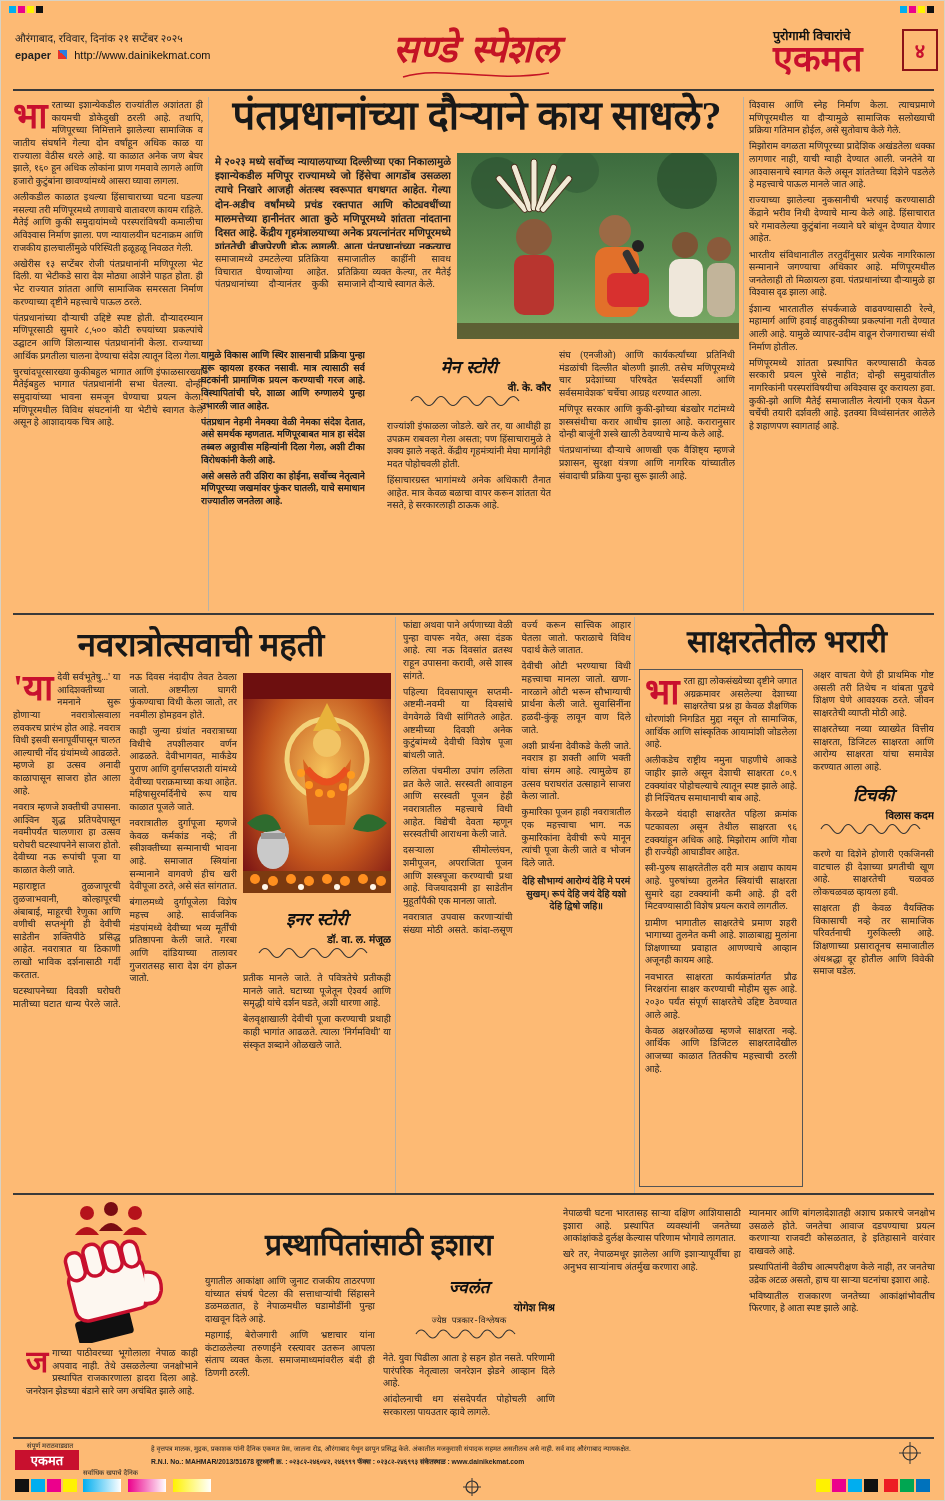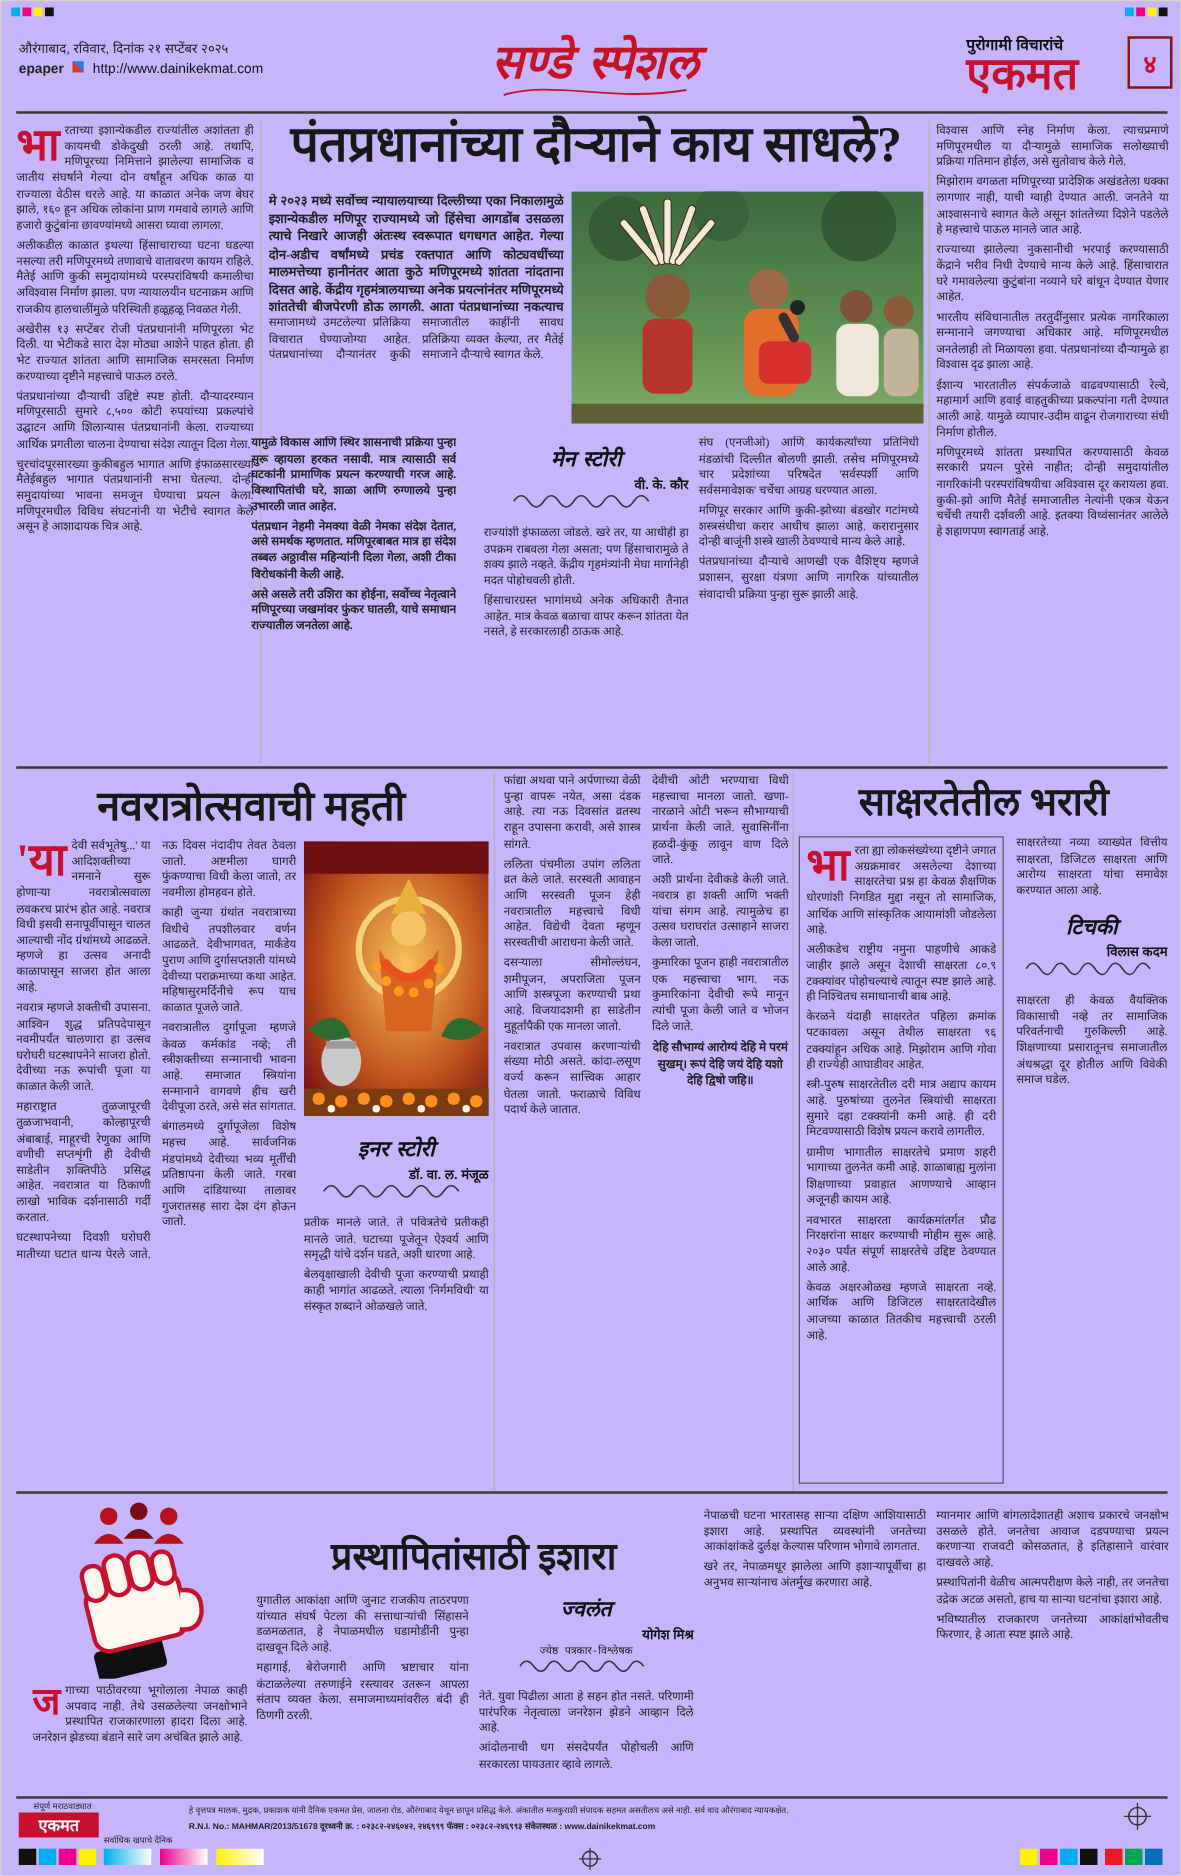--- a/index.html
+++ b/index.html
@@ -1,16 +1,16 @@
 <!DOCTYPE html>
 <html lang="mr"><head>
 <meta charset="utf-8">
 <style>
   html,body{margin:0;padding:0;background:#e8e4da;}
-  #page{position:relative;width:945px;height:1501px;background:#c4b5fd;margin:0 auto;
+  #page{position:relative;width:945px;height:1501px;background:#fdba74;margin:0 auto;
         font-family:"Liberation Serif","DejaVu Serif",serif;color:#1b1b1b;overflow:hidden;
         border:1px solid #d8d2c4;box-sizing:border-box;}
   .abs{position:absolute;}
   .flow{font-size:9.3px;line-height:1.36;text-align:justify;color:#222;overflow:hidden;}
   .flow .para{margin:0 0 3.5px 0;}
   .bold-intro{font-weight:bold;font-size:10.3px;line-height:1.38;}
   .dropcap{float:left;font:bold 36px/0.8 "Liberation Serif",serif;color:#c8102e;padding:3px 4px 0 0;}
   .headline{font-weight:800;color:#181818;text-align:center;letter-spacing:0;}
   .vrule{position:absolute;width:1px;background:#b9b2a4;}
   .hrule{position:absolute;height:2px;background:#3a3a3a;}
@@ -239,20 +239,21 @@
     <div class="flow">
         <p class="para">प्रतीक मानले जाते. ते पवित्रतेचे प्रतीकही मानले जाते. घटाच्या पूजेतून ऐश्वर्य आणि समृद्धी यांचे दर्शन घडते, अशी धारणा आहे.</p>
         <p class="para">बेलवृक्षाखाली देवीची पूजा करण्याची प्रथाही काही भागांत आढळते. त्याला 'निर्गमविधी' या संस्कृत शब्दाने ओळखले जाते.</p>
       </div>
   </div>
 
   <div class="abs" style="left:402px;top:618px;width:228px;height:574px;overflow:hidden;">
     <div class="flow cols2" style="height:574px;">
       <div>
           <p class="para">फांद्या अथवा पाने अर्पणाच्या वेळी पुन्हा वापरू नयेत, असा दंडक आहे. त्या नऊ दिवसांत व्रतस्थ राहून उपासना करावी, असे शास्त्र सांगते.</p>
+          <p class="para">पहिल्या दिवसापासून सप्तमी-अष्टमी-नवमी या दिवसांचे वेगवेगळे विधी सांगितले आहेत. अष्टमीच्या दिवशी अनेक कुटुंबांमध्ये देवीची विशेष पूजा बांधली जाते.</p>
           <p class="para">ललिता पंचमीला उपांग ललिता व्रत केले जाते. सरस्वती आवाहन आणि सरस्वती पूजन हेही नवरात्रातील महत्त्वाचे विधी आहेत. विद्येची देवता म्हणून सरस्वतीची आराधना केली जाते.</p>
           <p class="para">दसऱ्याला सीमोल्लंघन, शमीपूजन, अपराजिता पूजन आणि शस्त्रपूजा करण्याची प्रथा आहे. विजयादशमी हा साडेतीन मुहूर्तांपैकी एक मानला जातो.</p>
           <p class="para">नवरात्रात उपवास करणाऱ्यांची संख्या मोठी असते. कांदा-लसूण वर्ज्य करून सात्त्विक आहार घेतला जातो. फराळाचे विविध पदार्थ केले जातात.</p>
           <p class="para">देवीची ओटी भरण्याचा विधी महत्त्वाचा मानला जातो. खणा-नारळाने ओटी भरून सौभाग्याची प्रार्थना केली जाते. सुवासिनींना हळदी-कुंकू लावून वाण दिले जाते.</p>
           <p class="para">अशी प्रार्थना देवीकडे केली जाते. नवरात्र हा शक्ती आणि भक्ती यांचा संगम आहे. त्यामुळेच हा उत्सव घराघरांत उत्साहाने साजरा केला जातो.</p>
           <p class="para">कुमारिका पूजन हाही नवरात्रातील एक महत्त्वाचा भाग. नऊ कुमारिकांना देवीची रूपे मानून त्यांची पूजा केली जाते व भोजन दिले जाते.</p>
         </div>
       <div class="verse">देहि सौभाग्यं आरोग्यं देहि मे परमं सुखम्। रूपं देहि जयं देहि यशो देहि द्विषो जहि॥</div>
     </div>
   </div>
@@ -269,30 +270,32 @@
           <p class="para">स्त्री-पुरुष साक्षरतेतील दरी मात्र अद्याप कायम आहे. पुरुषांच्या तुलनेत स्त्रियांची साक्षरता सुमारे दहा टक्क्यांनी कमी आहे. ही दरी मिटवण्यासाठी विशेष प्रयत्न करावे लागतील.</p>
           <p class="para">ग्रामीण भागातील साक्षरतेचे प्रमाण शहरी भागाच्या तुलनेत कमी आहे. शाळाबाह्य मुलांना शिक्षणाच्या प्रवाहात आणण्याचे आव्हान अजूनही कायम आहे.</p>
           <p class="para">नवभारत साक्षरता कार्यक्रमांतर्गत प्रौढ निरक्षरांना साक्षर करण्याची मोहीम सुरू आहे. २०३० पर्यंत संपूर्ण साक्षरतेचे उद्दिष्ट ठेवण्यात आले आहे.</p>
           <p class="para">केवळ अक्षरओळख म्हणजे साक्षरता नव्हे. आर्थिक आणि डिजिटल साक्षरतादेखील आजच्या काळात तितकीच महत्त्वाची ठरली आहे.</p>
         </div>
     </div>
   </div>
 
   <div class="abs" style="left:812px;top:668px;width:121px;height:518px;overflow:hidden;">
     <div class="flow">
+        <p class="para">अक्षर वाचता येणे ही प्राथमिक गोष्ट असली तरी तिथेच न थांबता पुढचे शिक्षण घेणे आवश्यक ठरते. जीवन साक्षरतेची व्याप्ती मोठी आहे.</p>
         <p class="para">साक्षरतेच्या नव्या व्याख्येत वित्तीय साक्षरता, डिजिटल साक्षरता आणि आरोग्य साक्षरता यांचा समावेश करण्यात आला आहे.</p>
       </div>
     <div class="byline-block">
       <div class="byline-kicker">टिचकी</div>
       <div class="byline-name">विलास कदम</div>
       <svg width="110" height="14" viewBox="0 0 110 14">
           <path d="M2 7 q5 -9 11 0 t11 0 t11 0 t11 0 t11 0 t11 0 t11 0 t11 0 t11 0" fill="none" stroke="#333" stroke-width="1.2"></path>
         </svg>
     </div>
     <div class="flow">
+        <p class="para">करणे या दिशेने होणारी एकजिनसी वाटचाल ही देशाच्या प्रगतीची खूण आहे. साक्षरतेची चळवळ लोकचळवळ व्हायला हवी.</p>
         <p class="para">साक्षरता ही केवळ वैयक्तिक विकासाची नव्हे तर सामाजिक परिवर्तनाची गुरुकिल्ली आहे. शिक्षणाच्या प्रसारातूनच समाजातील अंधश्रद्धा दूर होतील आणि विवेकी समाज घडेल.</p>
       </div>
   </div>
 
   <div class="hrule" style="left:12px;top:1192px;width:921px;"></div>
 
   <div class="abs" style="left:28px;top:1200px;width:165px;height:142px;">
     <svg width="165" height="142" viewBox="0 0 165 142">
       <g>
         <circle cx="58" cy="12" r="7" fill="#b5121b"></circle>

